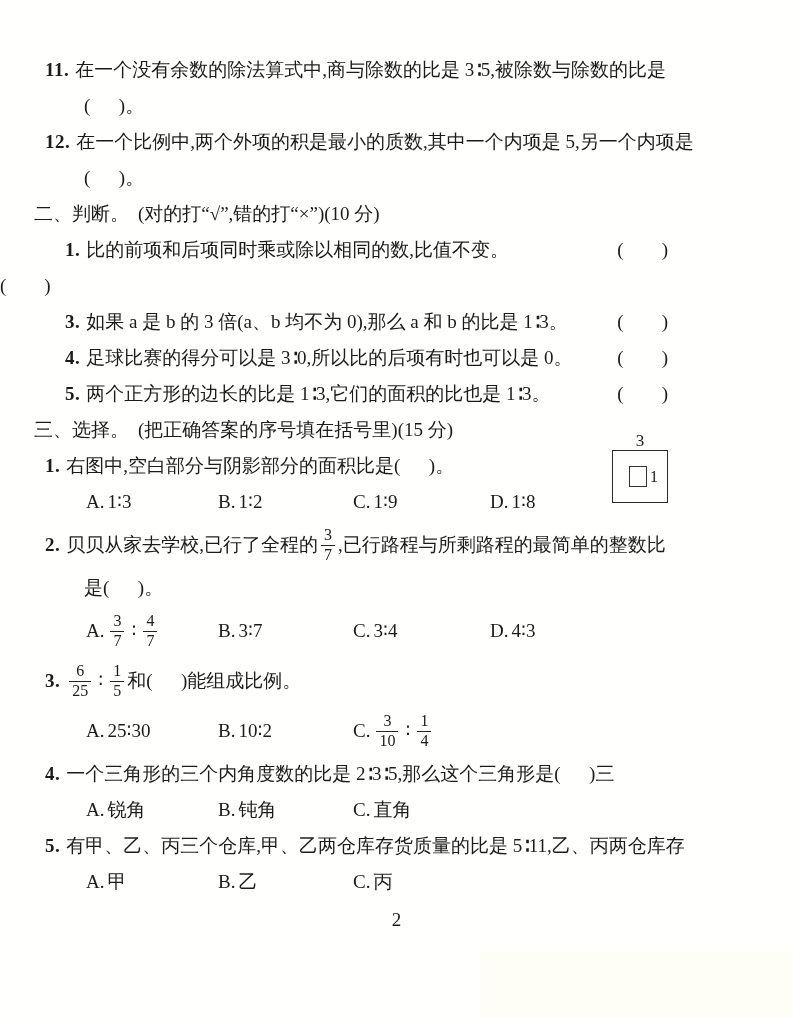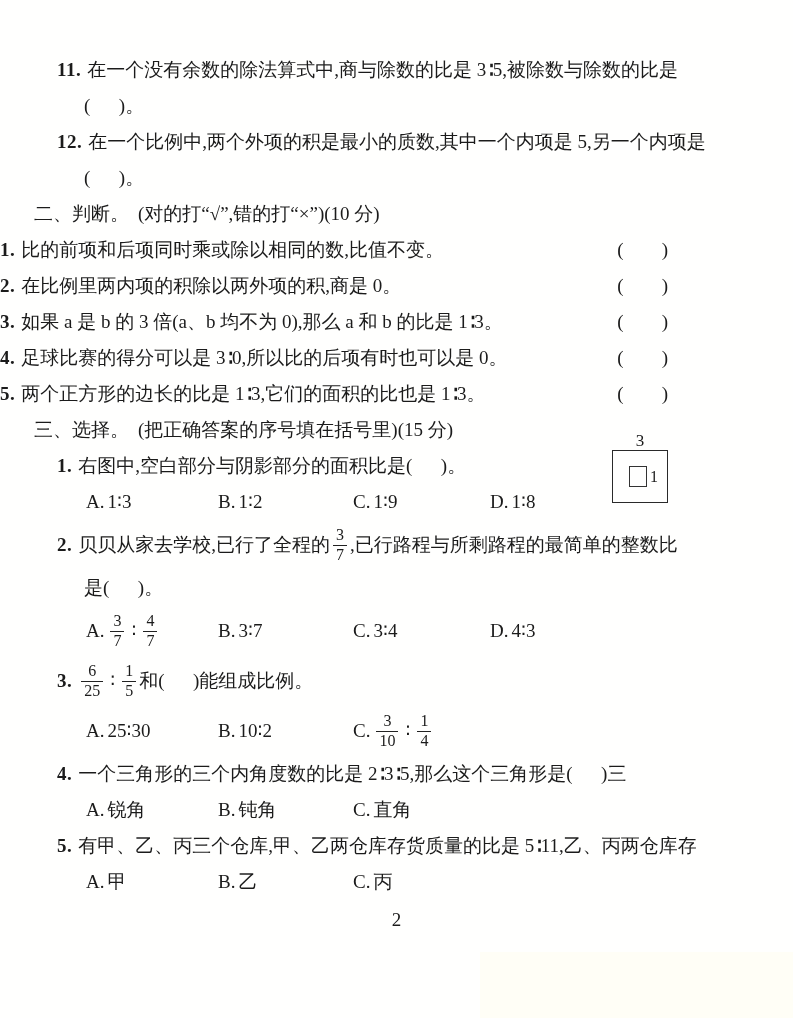--- a/index.html
+++ b/index.html
@@ -6,30 +6,30 @@
   html,body { background:#ffffff; }
   body {
     width:793px; height:1018px;
     font-family:"Liberation Serif","DejaVu Serif",serif;
     color:#1b1b1b; font-size:19px; overflow:hidden;
   }
   .page { position:relative; width:793px; height:1018px; padding-top:52px; background:#fffffe; }
   .scan-tint { position:absolute; left:480px; top:952px; width:313px; height:66px; background:#fffef6; }
 
   .ln { line-height:36px; white-space:nowrap; }
-  .ln1 { margin-left:57px; }
+  .ln1 { margin-left:45px; }
   .cont { margin-left:84px; }
   .qnum { font-weight:700; margin-right:6px; letter-spacing:0.5px; }
 
   .sec-header { line-height:36px; margin-left:34px; white-space:nowrap; }
   .sec-title { font-weight:400; }
   .sec-sub { font-weight:400;margin-left:9px; }
 
   .j-row { display:flex; line-height:36px; }
-  .j-main { flex:1; white-space:nowrap; }
+  .j-main { flex:1; margin-left:65px; white-space:nowrap; }
   .j-ans { margin-right:125px; white-space:nowrap; }
 
   .opts { margin-left:86px; line-height:36px; display:flex; align-items:center; }
   .opts.tall { line-height:50px; height:50px; }
   .opt { white-space:nowrap; display:inline-flex; align-items:center; }
   .opt .olabel { margin-right:3px; }
   .w1 { width:132px; } .w2 { width:135px; } .w3 { width:137px; }
 
   .fracline { line-height:50px; height:50px; display:flex; align-items:center; white-space:nowrap; }
   .frac { display:inline-block; text-align:center; line-height:1.05; font-size:16px; margin:0 3px; vertical-align:middle; }
@@ -63,21 +63,20 @@
   </section>
 
   <section>
     <div class="sec-header"><span class="sec-title">二、判断。</span><span class="sec-sub">(对的打“√”,错的打“×”)(10 分)</span></div>
 
     <div class="j-row">
       <div class="j-main"><span class="qnum">1.</span><span>比的前项和后项同时乘或除以相同的数,比值不变。</span></div>
       <div class="j-ans">(&nbsp;&nbsp;&nbsp;&nbsp;&nbsp;&nbsp;&nbsp;&nbsp;)</div>
     </div>
     <div class="j-row">
-      <div class="j-main"><span class="qnum">2.</span><span>在比例里两内项的积除以两外项的积,商是 0。</span></div>
       <div class="j-ans">(&nbsp;&nbsp;&nbsp;&nbsp;&nbsp;&nbsp;&nbsp;&nbsp;)</div>
     </div>
     <div class="j-row">
       <div class="j-main"><span class="qnum">3.</span><span>如果 a 是 b 的 3 倍(a、b 均不为 0),那么 a 和 b 的比是 1∶3。</span></div>
       <div class="j-ans">(&nbsp;&nbsp;&nbsp;&nbsp;&nbsp;&nbsp;&nbsp;&nbsp;)</div>
     </div>
     <div class="j-row">
       <div class="j-main"><span class="qnum">4.</span><span>足球比赛的得分可以是 3∶0,所以比的后项有时也可以是 0。</span></div>
       <div class="j-ans">(&nbsp;&nbsp;&nbsp;&nbsp;&nbsp;&nbsp;&nbsp;&nbsp;)</div>
     </div>

